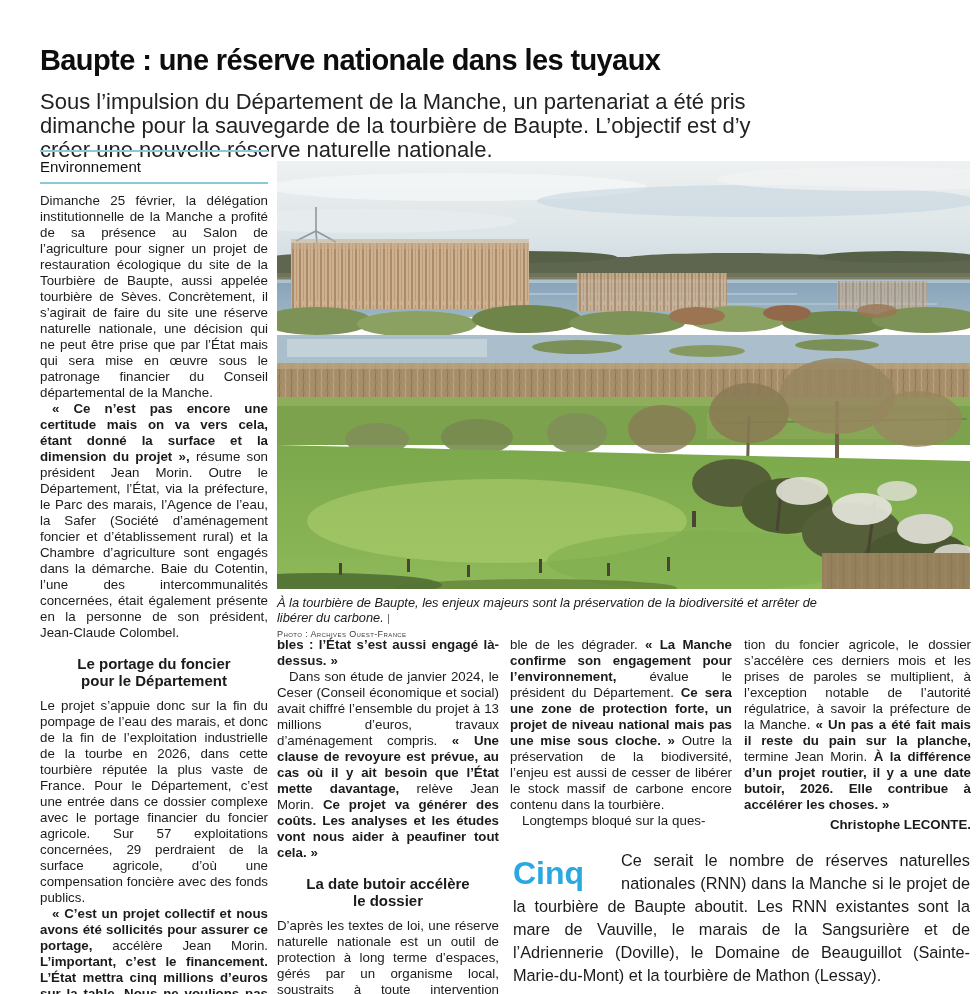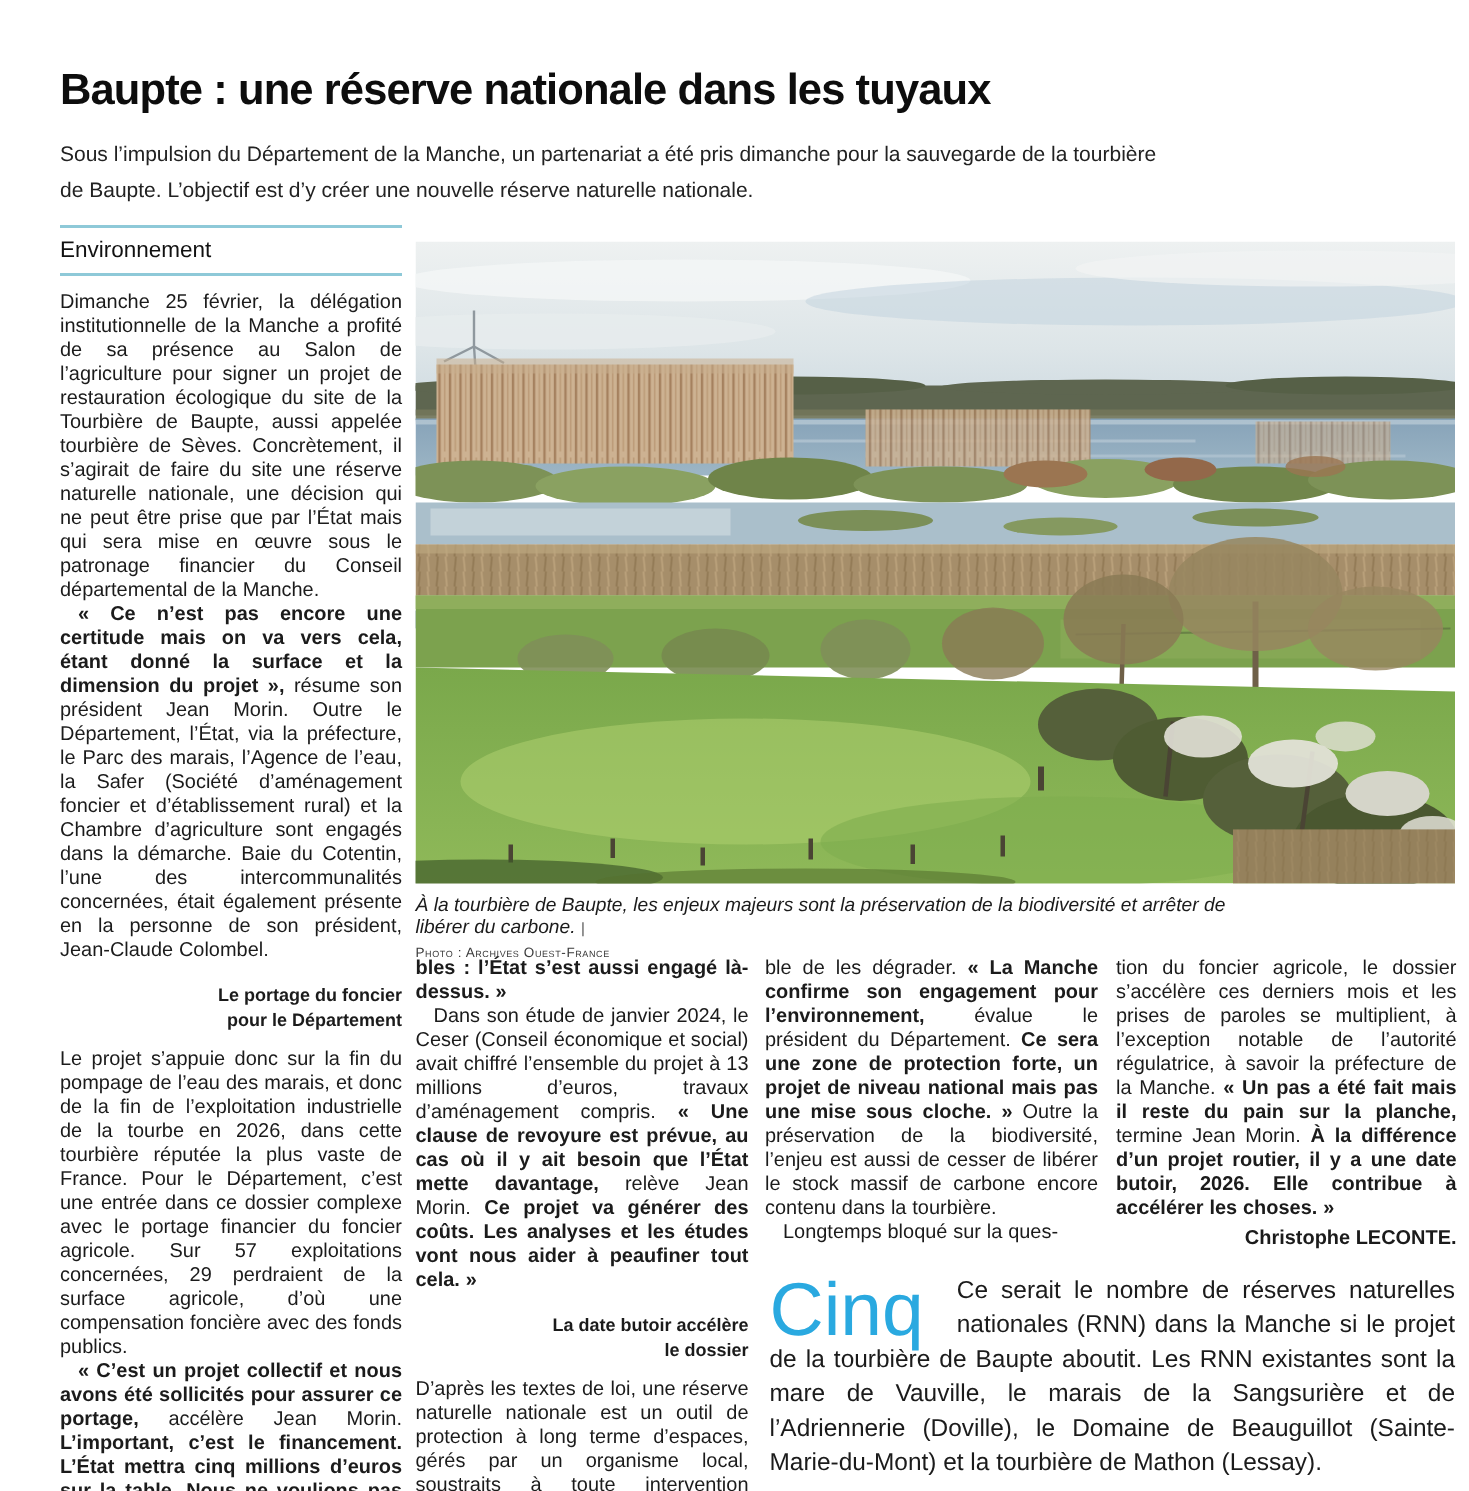--- a/index.html
+++ b/index.html
@@ -2,49 +2,49 @@
 <html lang="fr" style="--accent-teal: #8ec9d8; --accent-blue: #2aa9e0;"><head>
 <meta charset="utf-8">
 <style>
   html,body{margin:0;padding:0;background:#fff;}
   .page{position:relative;width:979px;height:994px;background:#fff;overflow:hidden;
         font-family:"Liberation Sans", sans-serif;color:#1b1b1b;}
   
   .title{position:absolute;left:40px;top:40px;width:920px;margin:0;
          font-size:29px;line-height:40px;font-weight:700;letter-spacing:-0.6px;color:#0d0d0d;}
   .subtitle{position:absolute;left:40px;top:90px;width:735px;margin:0;
-            font-size:14px;line-height:24px;color:#222;}
+            font-size:22px;line-height:24px;color:#222;}
   
   .col{position:absolute;top:637px;}
   .col1{left:40px;top:150px;width:228px;}
   .col2{left:277px;width:222px;}
   .col3{left:510px;width:222px;}
   .col4{left:744px;width:227px;}
   .kicker{border-top:2px solid var(--accent-teal,#8ec9d8);
           border-bottom:2px solid var(--accent-teal,#8ec9d8);
           padding:6px 0 7px;font-size:15px;color:#111;margin-bottom:9px;}
   .para{font-size:13.3px;line-height:16px;text-align:justify;margin:0;
         hyphens:auto;-webkit-hyphens:auto;word-spacing:0.2px;}
   .indent{text-indent:12px;}
   .b{font-weight:700;}
-  .subhead{font-size:12px;line-height:17px;font-weight:700;text-align:right;
+  .subhead{font-size:15px;line-height:17px;font-weight:700;text-align:center;
            margin:14px 0 9px;white-space:pre-line;}
   .byline{font-size:13.3px;font-weight:700;text-align:right;margin:4px 0 0;}
   
   .photo{position:absolute;left:277px;top:161px;width:569px;margin:0;}
   .photo svg{display:block;width:693px;height:428px;}
   .caption{margin-top:6px;font-size:12.8px;line-height:15px;font-style:italic;color:#1b1b1b;}
   .capmark{font-style:normal;font-size:10px;color:#555;}
   .credit{margin-top:3px;font-size:9px;letter-spacing:0.4px;color:#3a3a3a;
           font-variant:small-caps;font-style:normal;}
   
   .highlight{position:absolute;left:513px;top:849px;width:457px;}
   .hl-p{margin:0;font-size:16.3px;line-height:23px;text-align:justify;color:#1b1b1b;}
-  .big-word{float:left;font-size:50px;line-height:44px;padding-top:2px;margin-right:22px;
-            color:var(--accent-blue,#2aa9e0);font-weight:400;letter-spacing:0;}
+  .big-word{float:left;font-size:32px;line-height:44px;padding-top:2px;margin-right:37px;
+            color:var(--accent-blue,#2aa9e0);font-weight:700;letter-spacing:0;}
 </style>
 </head>
 <body>
 
 <div class="page">
 
   <h1 class="title">Baupte : une réserve nationale dans les tuyaux</h1>
   <p class="subtitle">Sous l’impulsion du Département de la Manche, un partenariat a été pris dimanche pour la sauvegarde de la tourbière de Baupte. L’objectif est d’y créer une nouvelle réserve naturelle nationale.</p>
 
   <div class="col col1">

